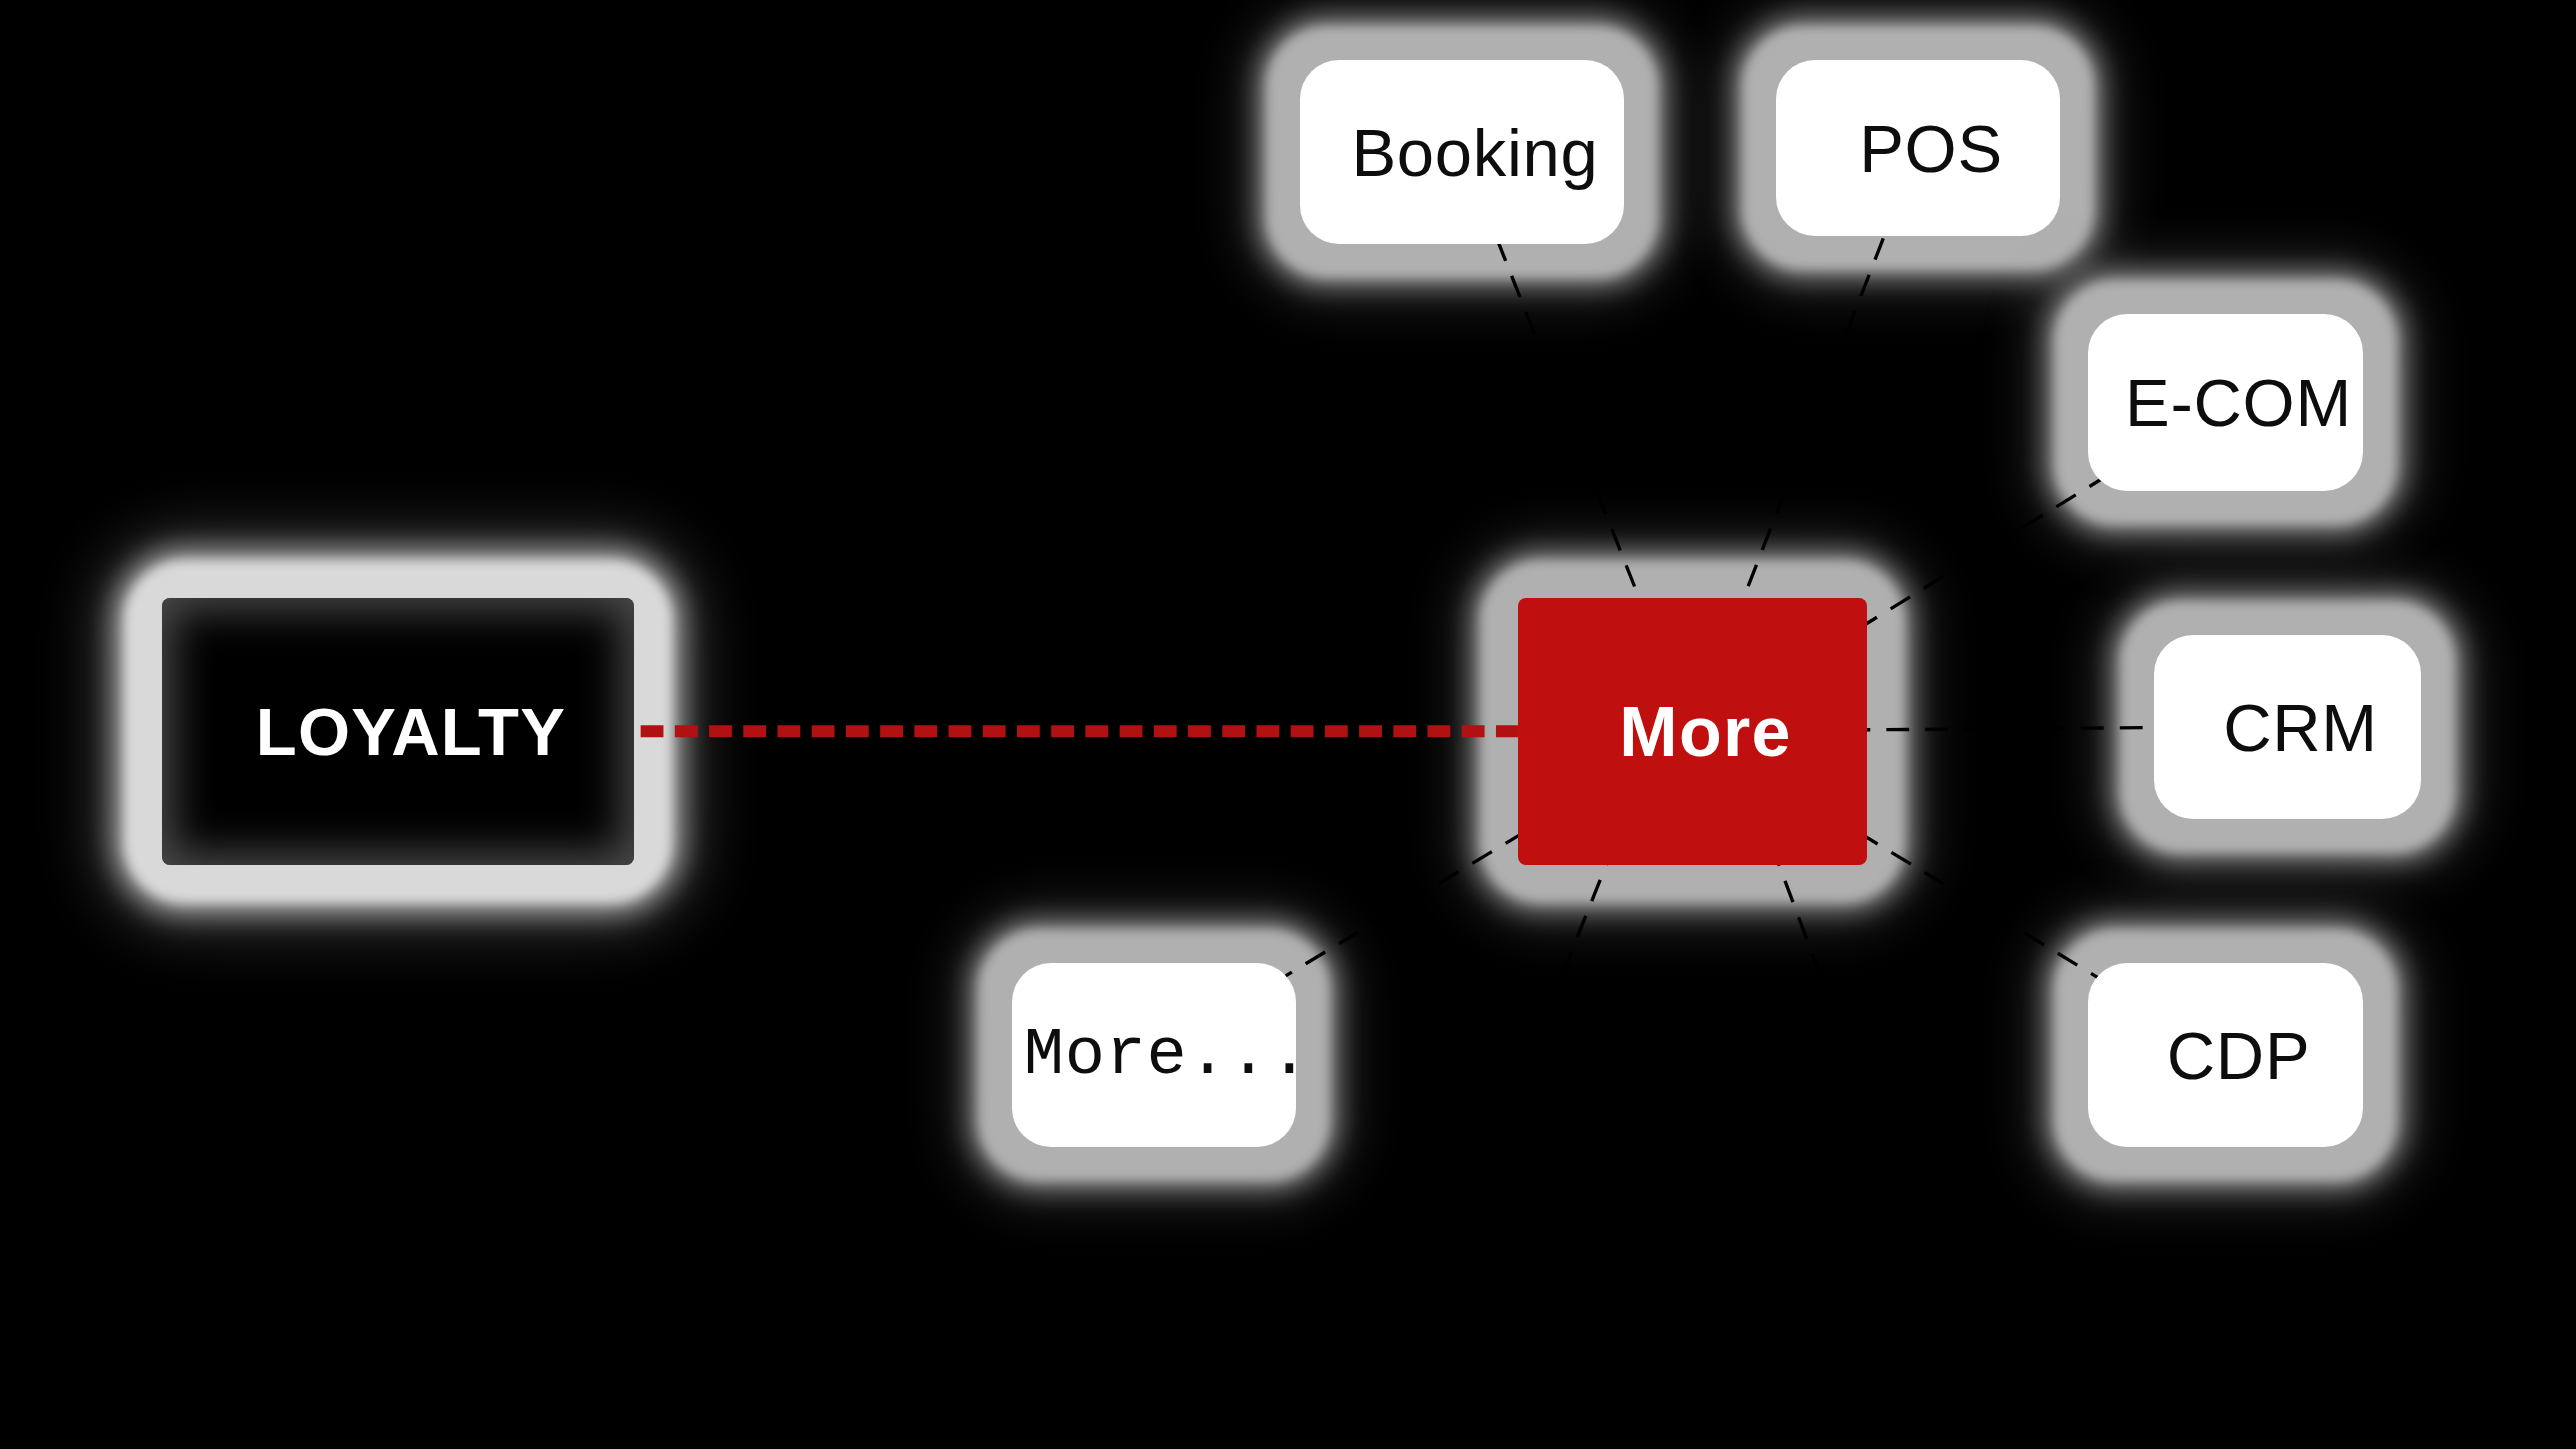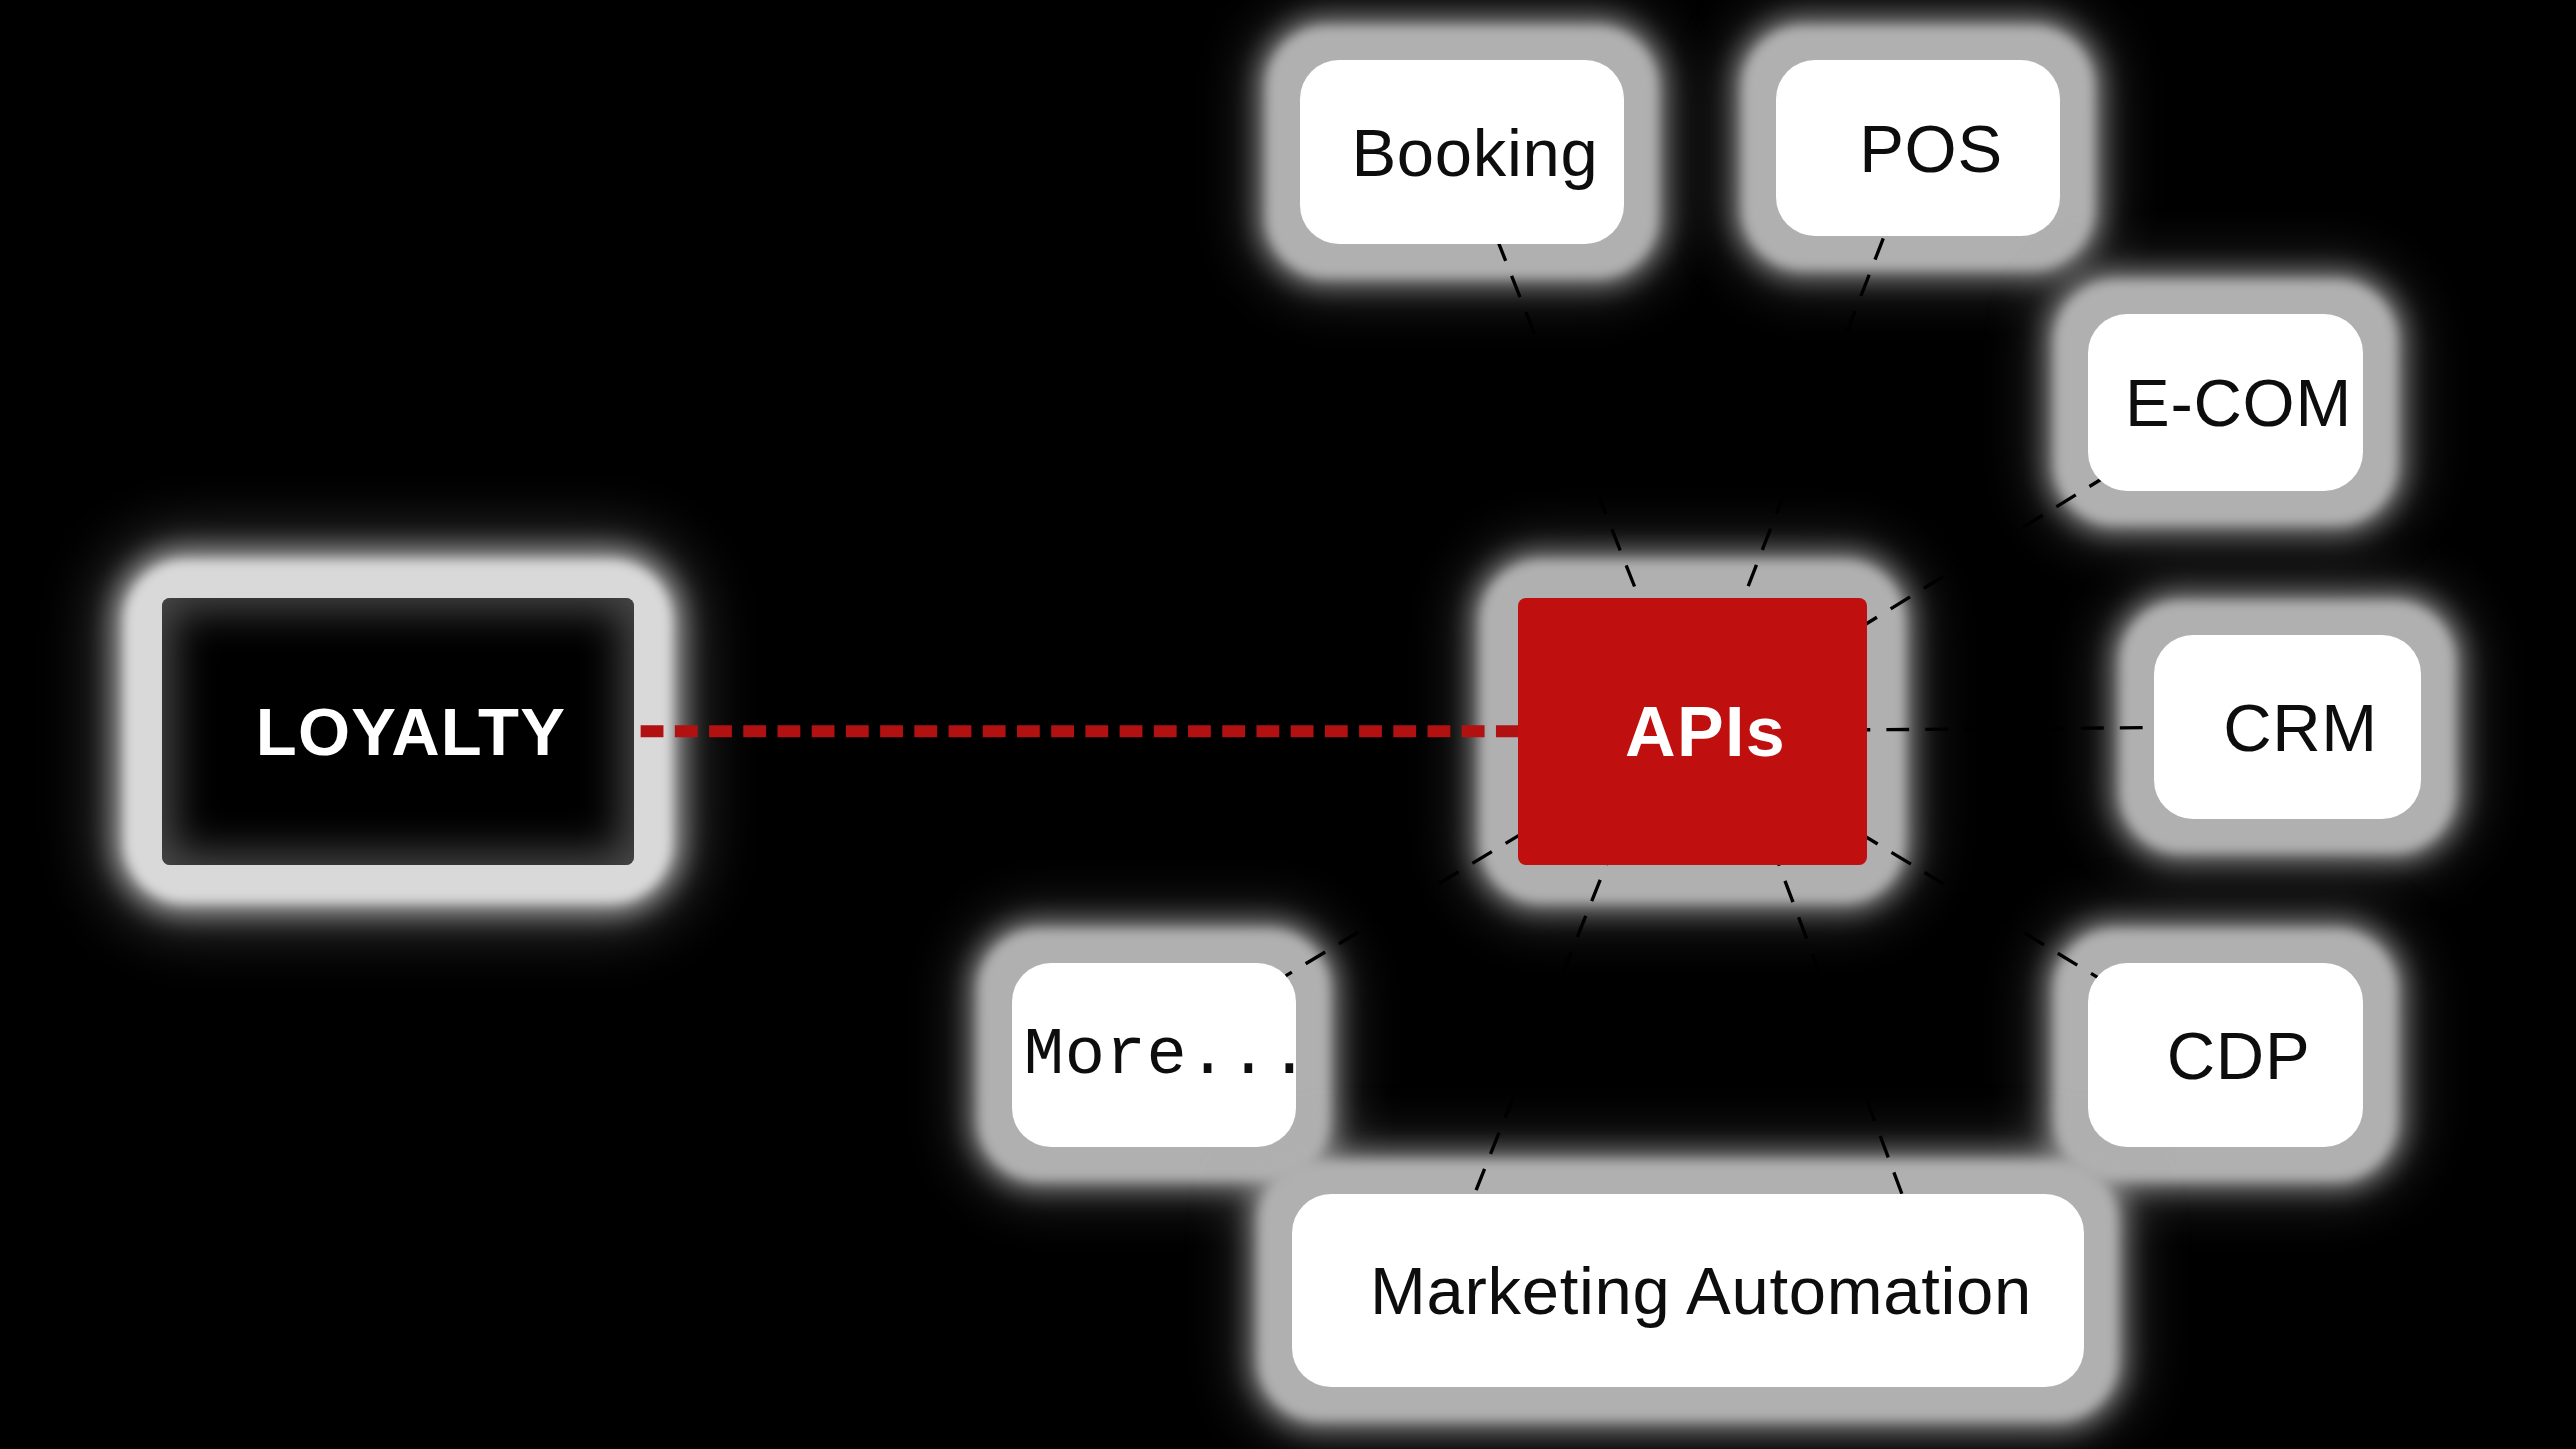--- a/index.html
+++ b/index.html
@@ -92,21 +92,21 @@
   <div class="node" style="left:123px;top:559px;width:550px;height:345px;">
     <div class="halo halo-light"></div>
     <div class="fill fill-big fill-black">
       <span class="label label-light">LOYALTY</span>
     </div>
   </div>
 
   <div class="node" style="left:1479px;top:559px;width:427px;height:345px;">
     <div class="halo halo-gray"></div>
     <div class="fill fill-big fill-red">
-      <span class="label label-light label-apis">APIs</span>
+      <span class="label label-light label-apis">More</span>
     </div>
   </div>
 
   <div class="node" style="left:1265px;top:25px;width:394px;height:254px;">
     <div class="halo halo-gray"></div>
     <div class="fill fill-white">
       <span class="label">Booking</span>
     </div>
   </div>
 
@@ -138,21 +138,15 @@
     </div>
   </div>
 
   <div class="node" style="left:977px;top:928px;width:354px;height:254px;font-family:Liberation Mono, monospace;">
     <div class="halo halo-gray"></div>
     <div class="fill fill-white">
       <span class="label">More...</span>
     </div>
   </div>
 
-  <div class="node" style="left:1257px;top:1159px;width:862px;height:263px;">
-    <div class="halo halo-gray"></div>
-    <div class="fill fill-white">
-      <span class="label">Marketing Automation</span>
-    </div>
-  </div>
 
 </div>
 
 
 </body></html>

